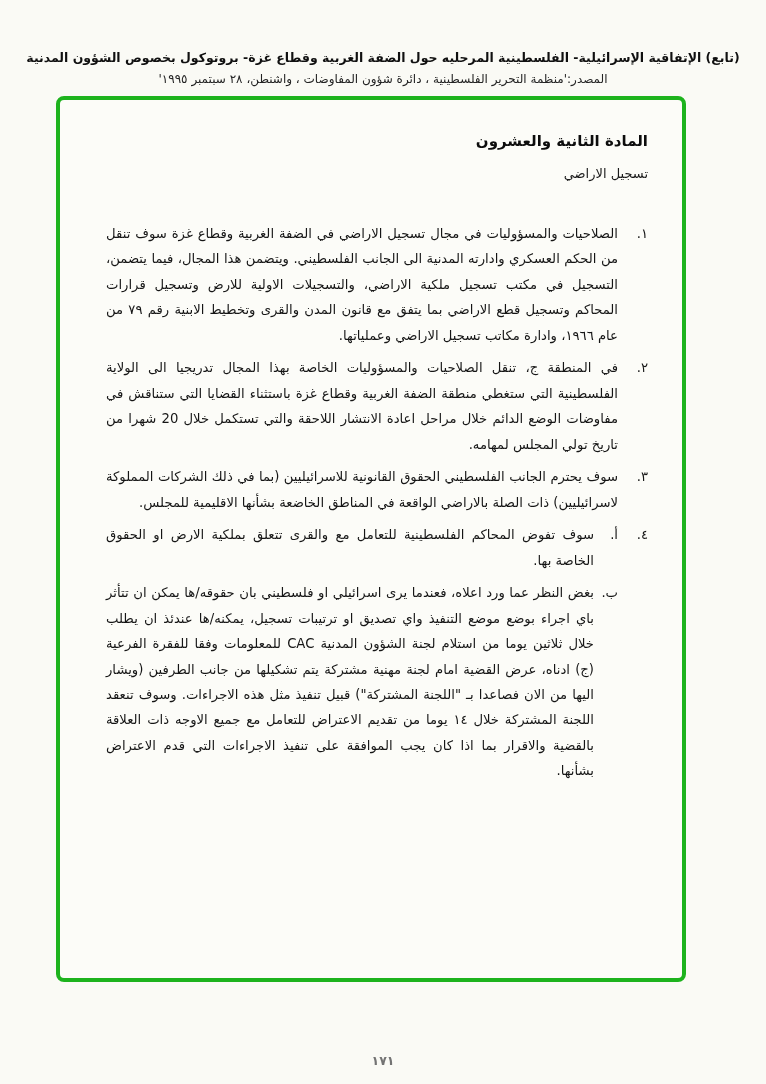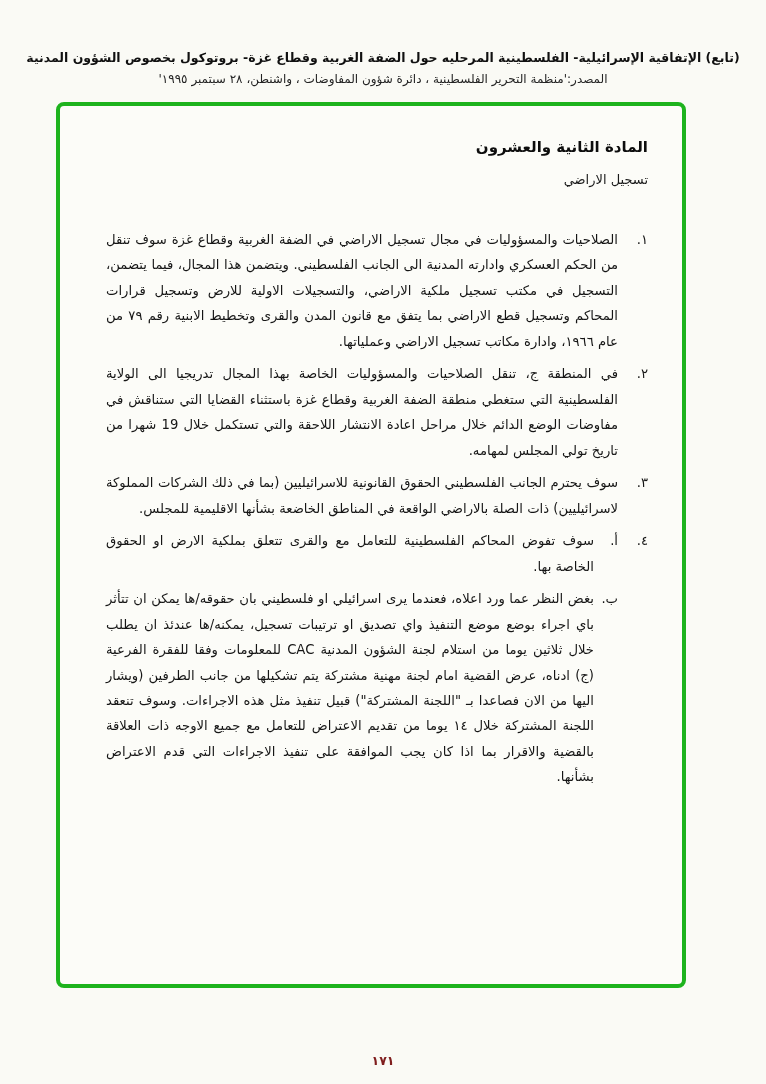--- a/index.html
+++ b/index.html
@@ -39,21 +39,21 @@
     font-size: 12px;
     margin-top: 7px;
     color: #232323;
     letter-spacing: 0.2px;
   }
   
   .green-box {
     box-sizing: border-box;
     width: 630px;
     height: 886px;
-    margin: 16px 0 0 56px;
+    margin: 10px 0 0 56px;
     border: 4px solid #1db31d;
     border-radius: 8px;
     padding: 32px 34px 0 46px;
     direction: rtl;
     background: #fcfcf8;
   }
   .article-title {
     font-size: 15px;
     font-weight: bold;
     margin: 0 0 16px 0;
@@ -86,21 +86,21 @@
   }
   
   .page-number {
     position: absolute;
     bottom: 16px;
     left: 0;
     right: 0;
     text-align: center;
     font-weight: bold;
     font-size: 12.5px;
-    color: #7f1d1d;
+    color: #737373;
   }
 </style>
 </head>
 <body>
 
 <div class="page">
 
   <header class="doc-header">
     <div class="doc-title">(تابع) الإتفاقية الإسرائيلية- الفلسطينية المرحليه حول الضفة الغربية وقطاع غزة- بروتوكول بخصوص الشؤون المدنية</div>
     <div class="doc-source">المصدر:'منظمة التحرير الفلسطينية ، دائرة شؤون المفاوضات ، واشنطن، ٢٨ سبتمبر ١٩٩٥'</div>
@@ -114,21 +114,21 @@
 
     <div class="article-body">
 
       <div class="para">
         <span class="num">١.</span>
         <span class="txt">الصلاحيات والمسؤوليات في مجال تسجيل الاراضي في الضفة الغربية وقطاع غزة سوف تنقل من الحكم العسكري وادارته المدنية الى الجانب الفلسطيني. ويتضمن هذا المجال، فيما يتضمن، التسجيل في مكتب تسجيل ملكية الاراضي، والتسجيلات الاولية للارض وتسجيل قرارات المحاكم وتسجيل قطع الاراضي بما يتفق مع قانون المدن والقرى وتخطيط الابنية رقم ٧٩ من عام ١٩٦٦، وادارة مكاتب تسجيل الاراضي وعملياتها.</span>
       </div>
 
       <div class="para">
         <span class="num">٢.</span>
-        <span class="txt">في المنطقة ج، تنقل الصلاحيات والمسؤوليات الخاصة بهذا المجال تدريجيا الى الولاية الفلسطينية التي ستغطي منطقة الضفة الغربية وقطاع غزة باستثناء القضايا التي ستناقش في مفاوضات الوضع الدائم خلال مراحل اعادة الانتشار اللاحقة والتي تستكمل خلال 19 شهرا من تاريخ تولي المجلس لمهامه.</span>
+        <span class="txt">في المنطقة ج، تنقل الصلاحيات والمسؤوليات الخاصة بهذا المجال تدريجيا الى الولاية الفلسطينية التي ستغطي منطقة الضفة الغربية وقطاع غزة باستثناء القضايا التي ستناقش في مفاوضات الوضع الدائم خلال مراحل اعادة الانتشار اللاحقة والتي تستكمل خلال 20 شهرا من تاريخ تولي المجلس لمهامه.</span>
       </div>
 
       <div class="para">
         <span class="num">٣.</span>
         <span class="txt">سوف يحترم الجانب الفلسطيني الحقوق القانونية للاسرائيليين (بما في ذلك الشركات المملوكة لاسرائيليين) ذات الصلة بالاراضي الواقعة في المناطق الخاضعة بشأنها الاقليمية للمجلس.</span>
       </div>
 
       <div class="para">
         <span class="num">٤.</span>
         <span class="subnum">أ.</span>

